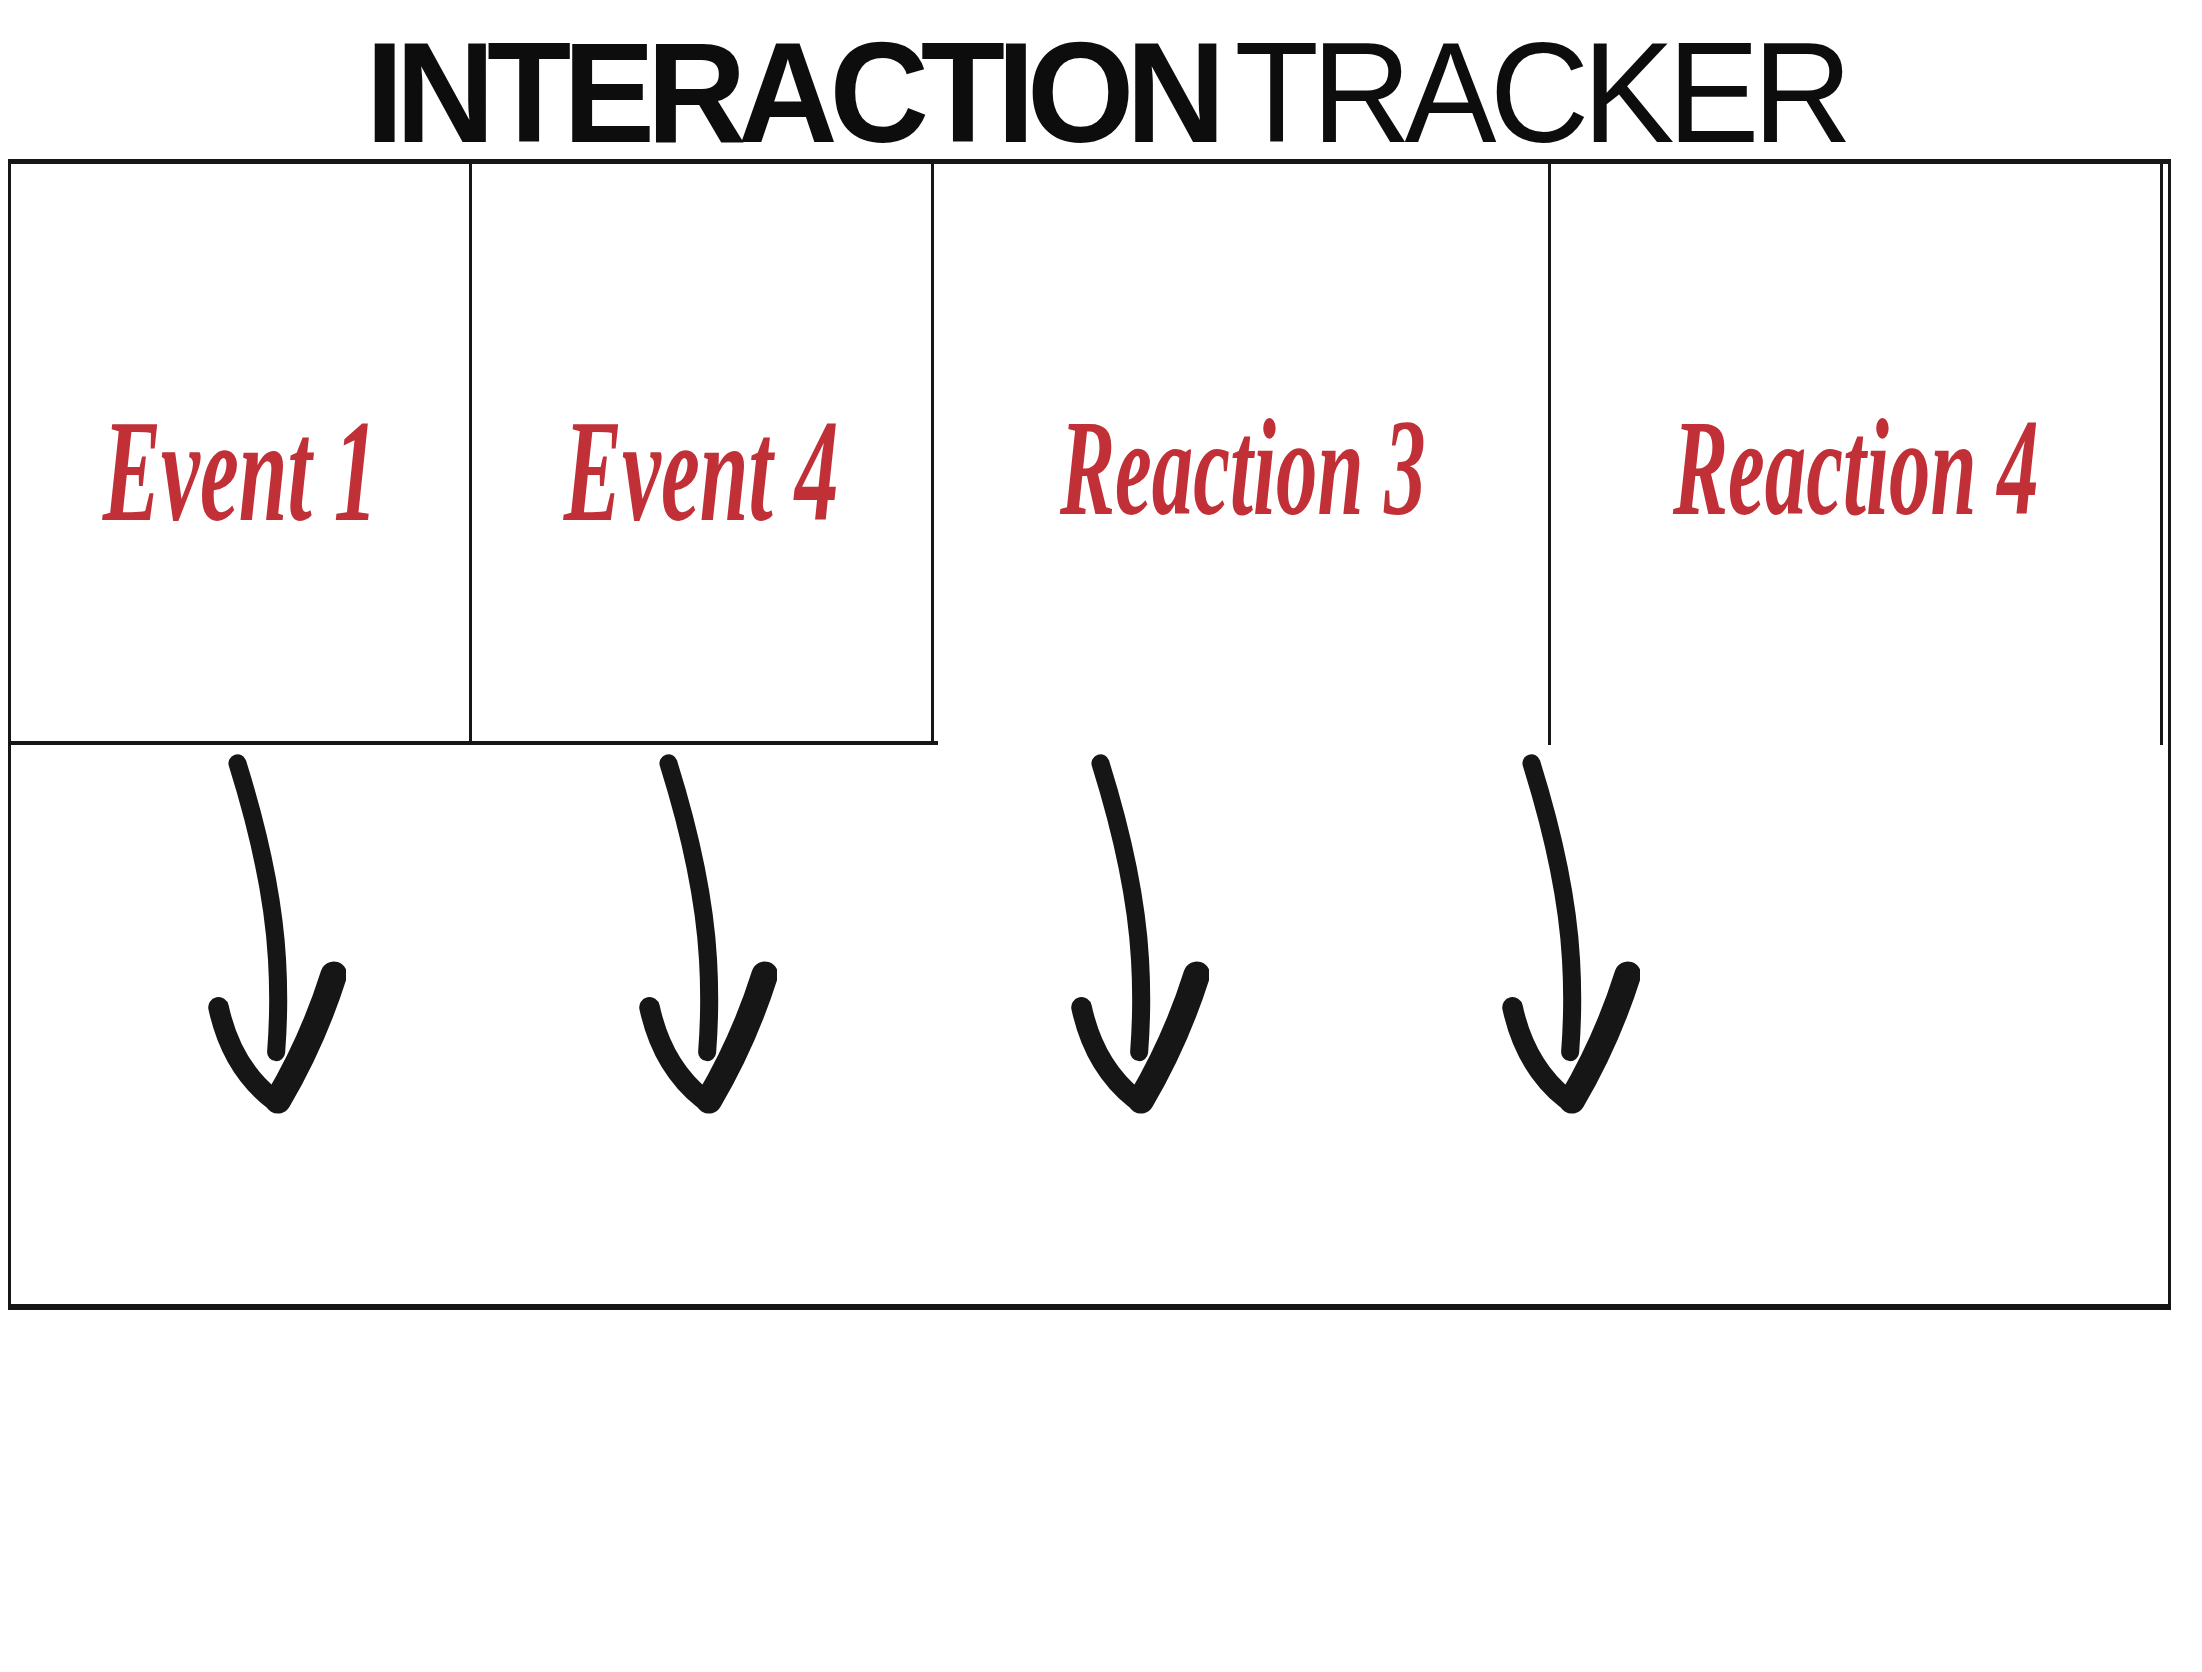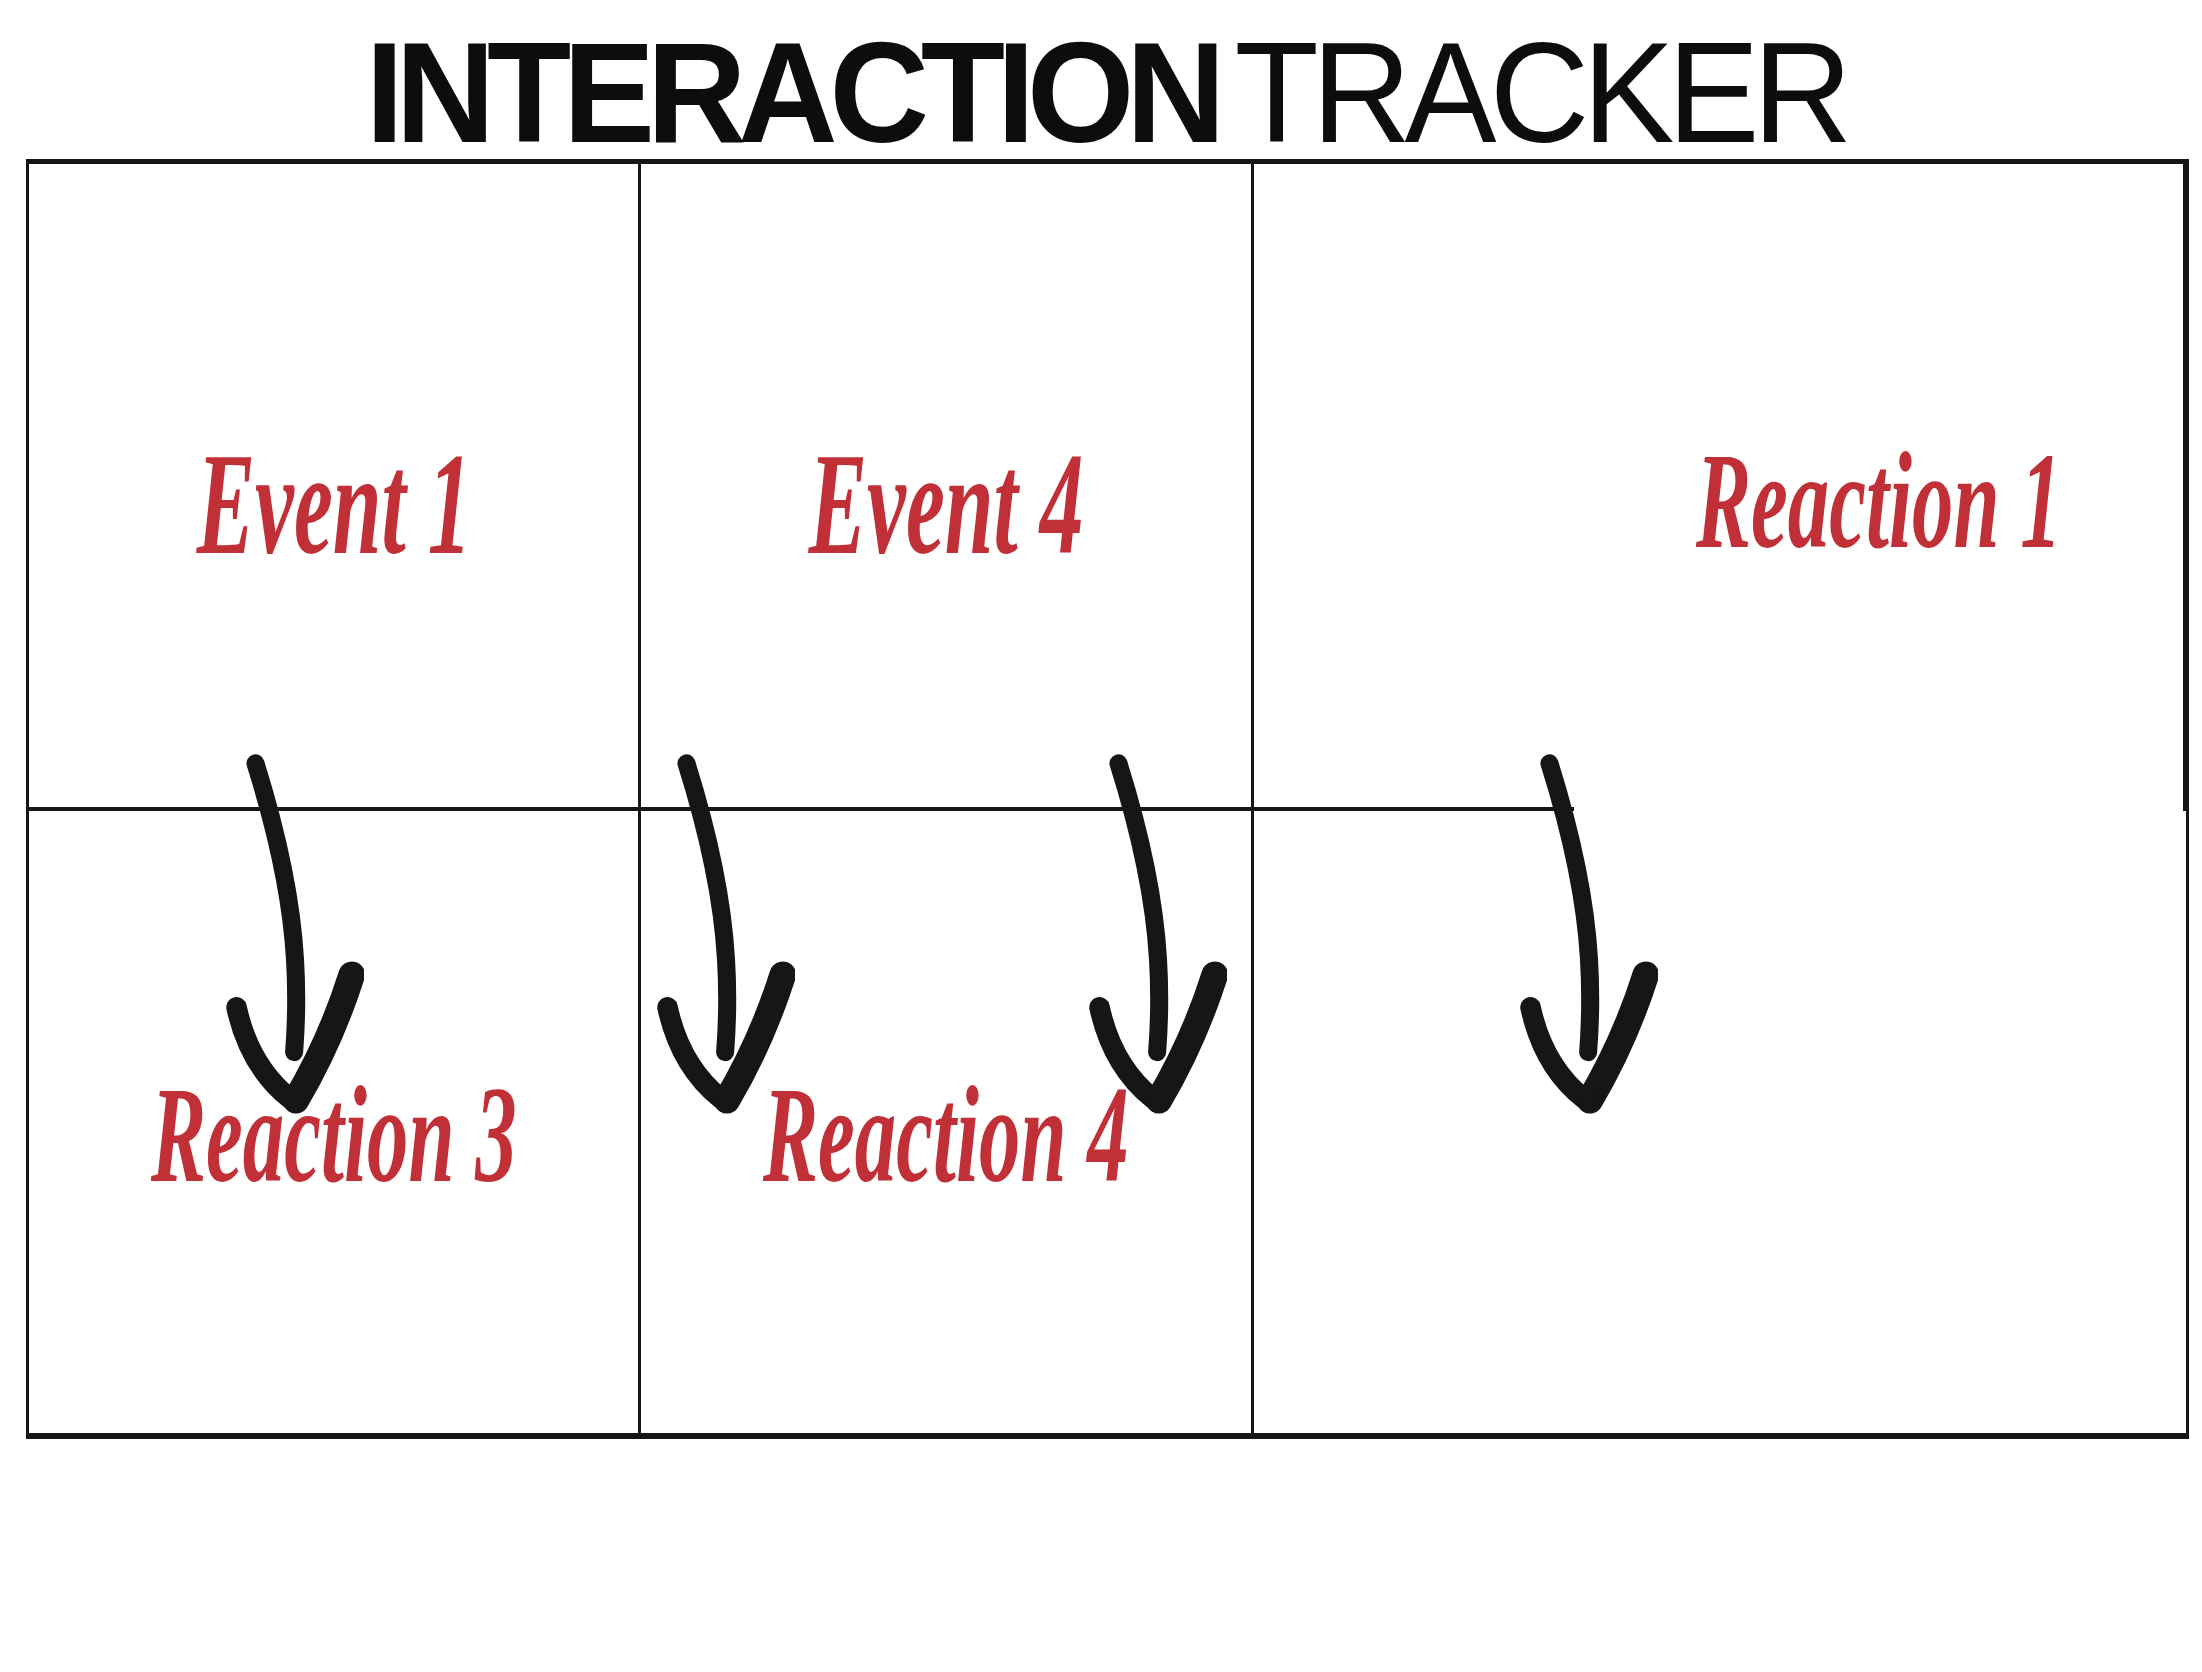--- a/index.html
+++ b/index.html
@@ -45,31 +45,31 @@
   .title .t-light {
     font-weight: normal;
     letter-spacing: -0.05em;
     transform: scaleY(1.04);
     display: inline-block;
   }
 
   
   .sheet {
     position: absolute;
-    left: 26px;
+    left: 8px;
     top: 159px;
     width: 2163px;
-    height: 1280px;
+    height: 1151px;
     box-sizing: border-box;
     border-top: 5.2px solid var(--ink);
     border-bottom: 6px solid var(--ink);
     border-left: 3.4px solid var(--ink);
     border-right: 3.4px solid var(--ink);
     display: grid;
-    grid-template-columns: repeat(4, 1fr);
+    grid-template-columns: repeat(6, 1fr);
     grid-template-rows: 51% 49%;
     background: #ffffff;
   }
   .cell {
     box-sizing: border-box;
     border-right: 3.4px solid var(--ink);
     display: flex;
     justify-content: center;
     align-items: center;
     overflow: visible;
@@ -130,23 +130,20 @@
       <span class="script event-label">Event 1</span>
     </div>
     <div class="cell row1">
       <span class="script event-label">Event 4</span>
     </div>
     <div class="cell row1 last-col">
       <span class="script event-label"></span>
     </div>
 
     <div class="cell row2">
-      <span class="script reaction-label">Reaction 1</span>
-    </div>
-    <div class="cell row2">
       <span class="script reaction-label">Reaction 3</span>
     </div>
     <div class="cell row2">
       <span class="script reaction-label">Reaction 4</span>
     </div>
     <div class="cell row2 last-col">
       <span class="script reaction-label"></span>
     </div>
 
     <div class="arrow arrow-0">

